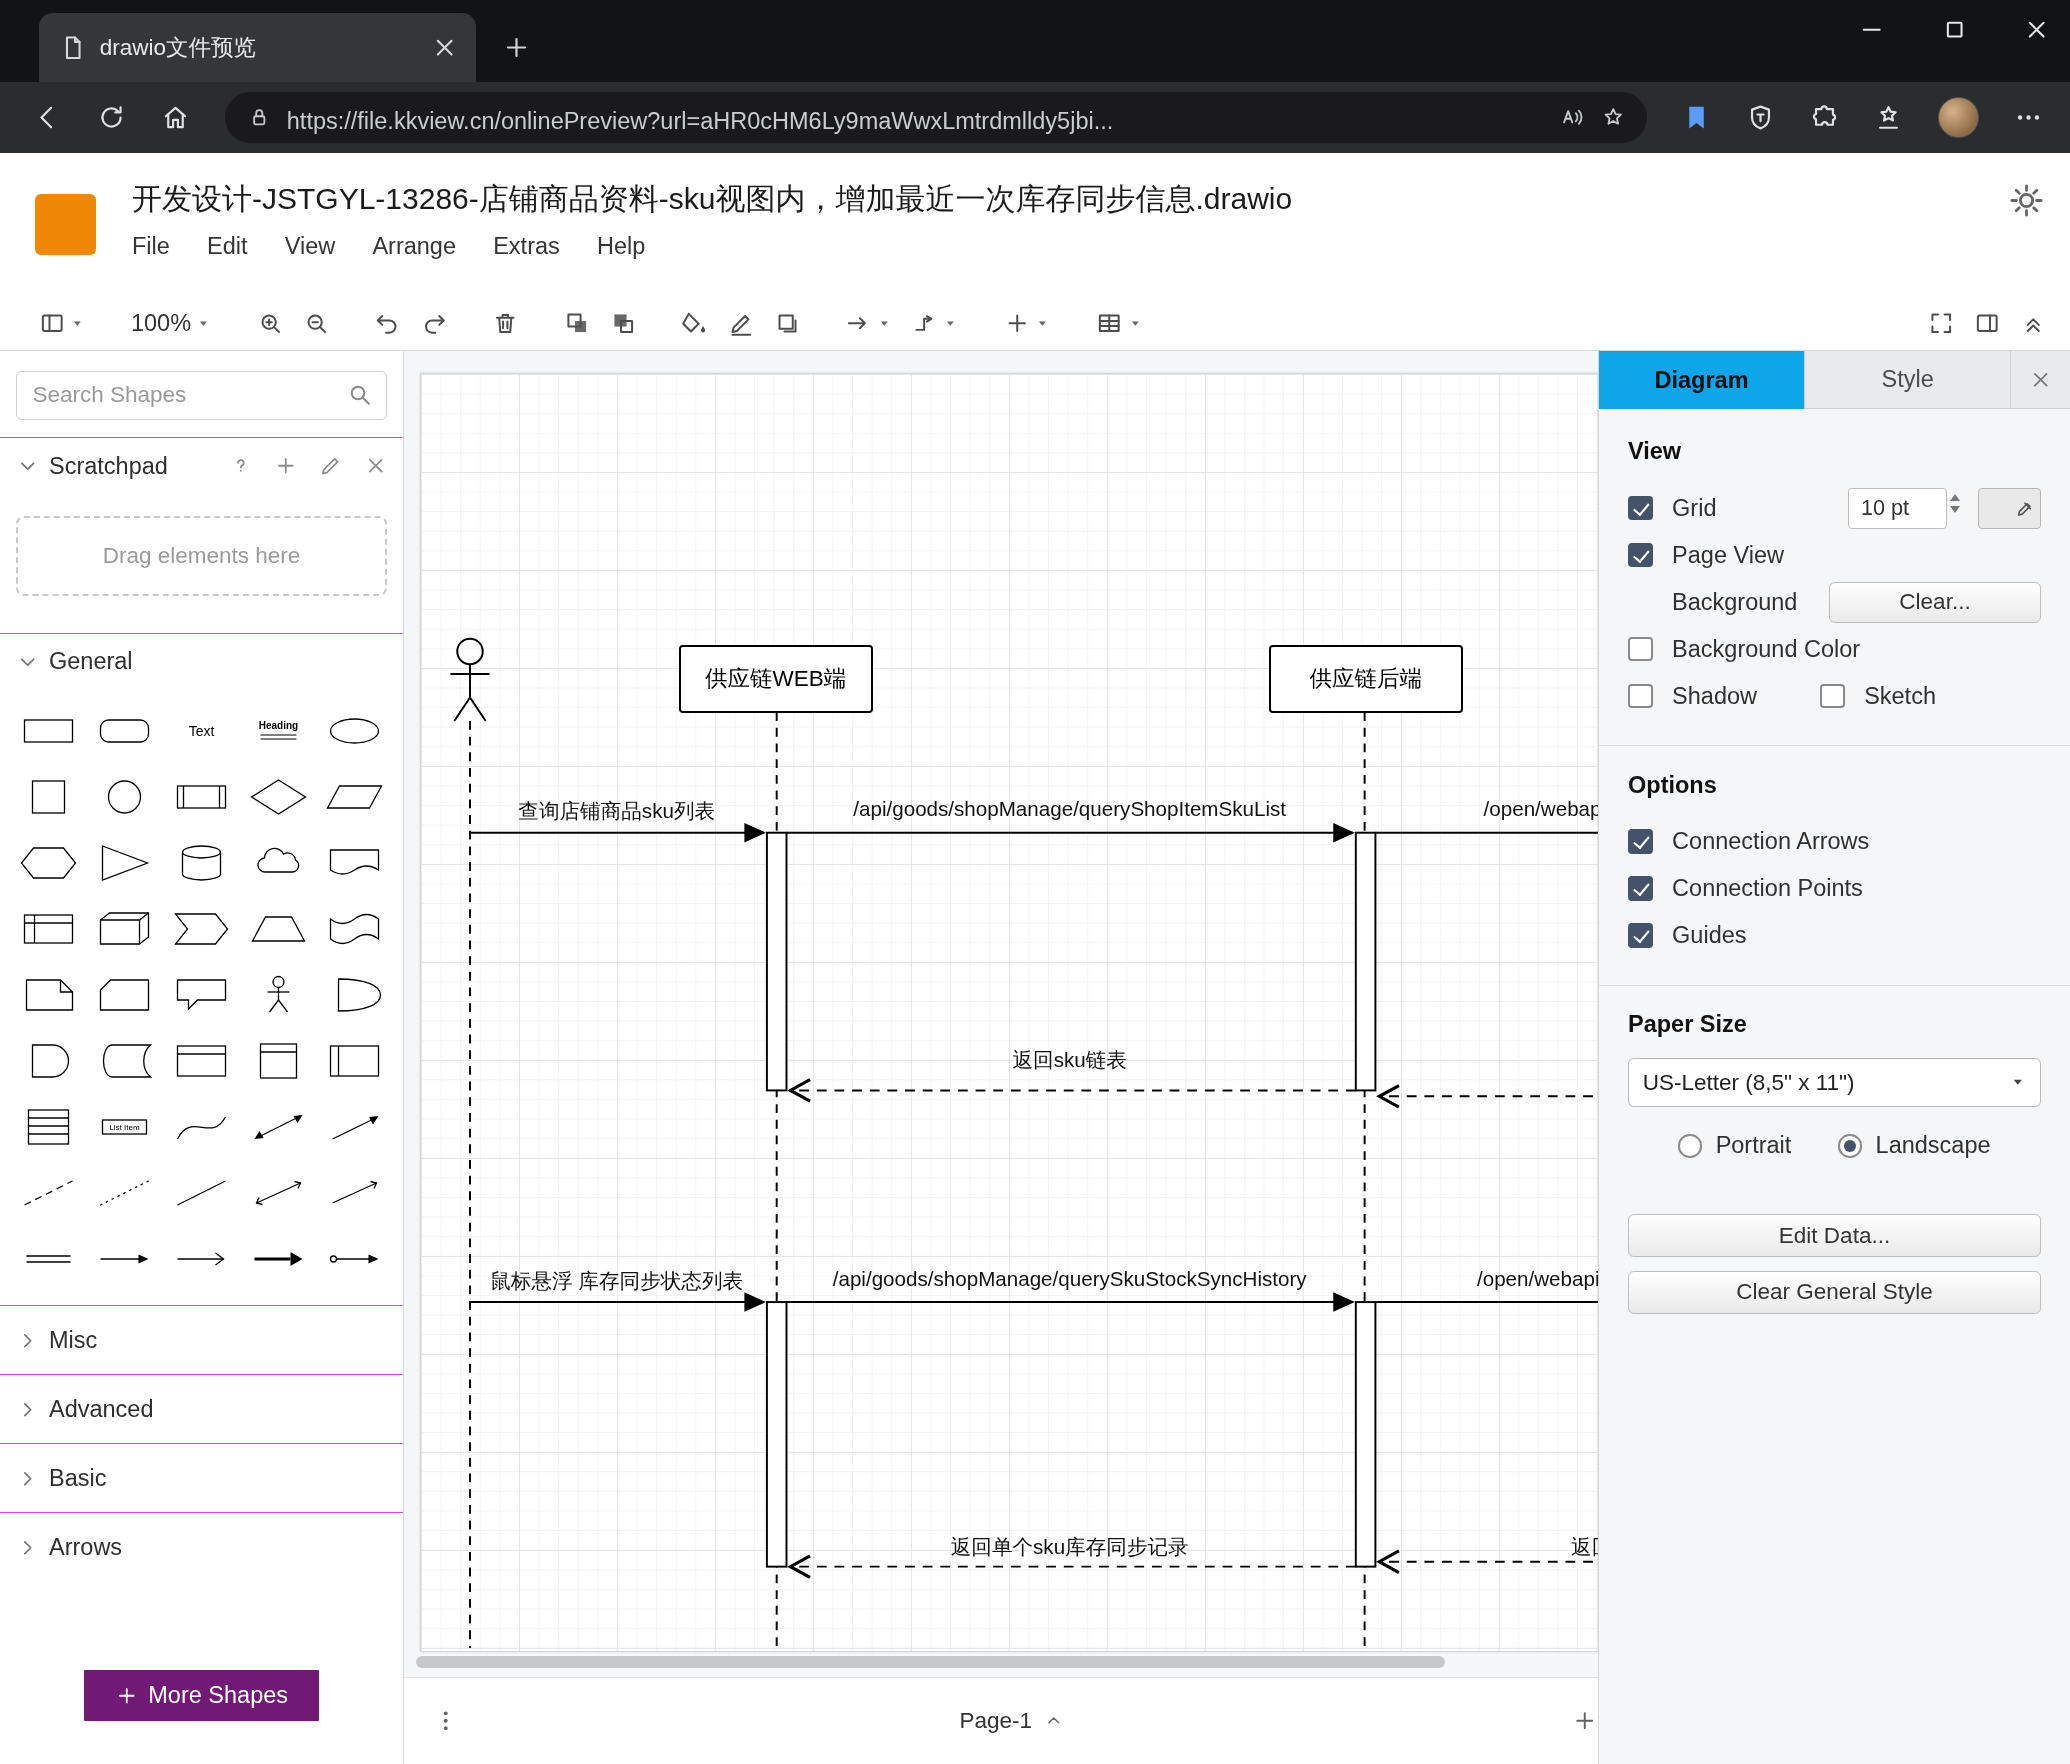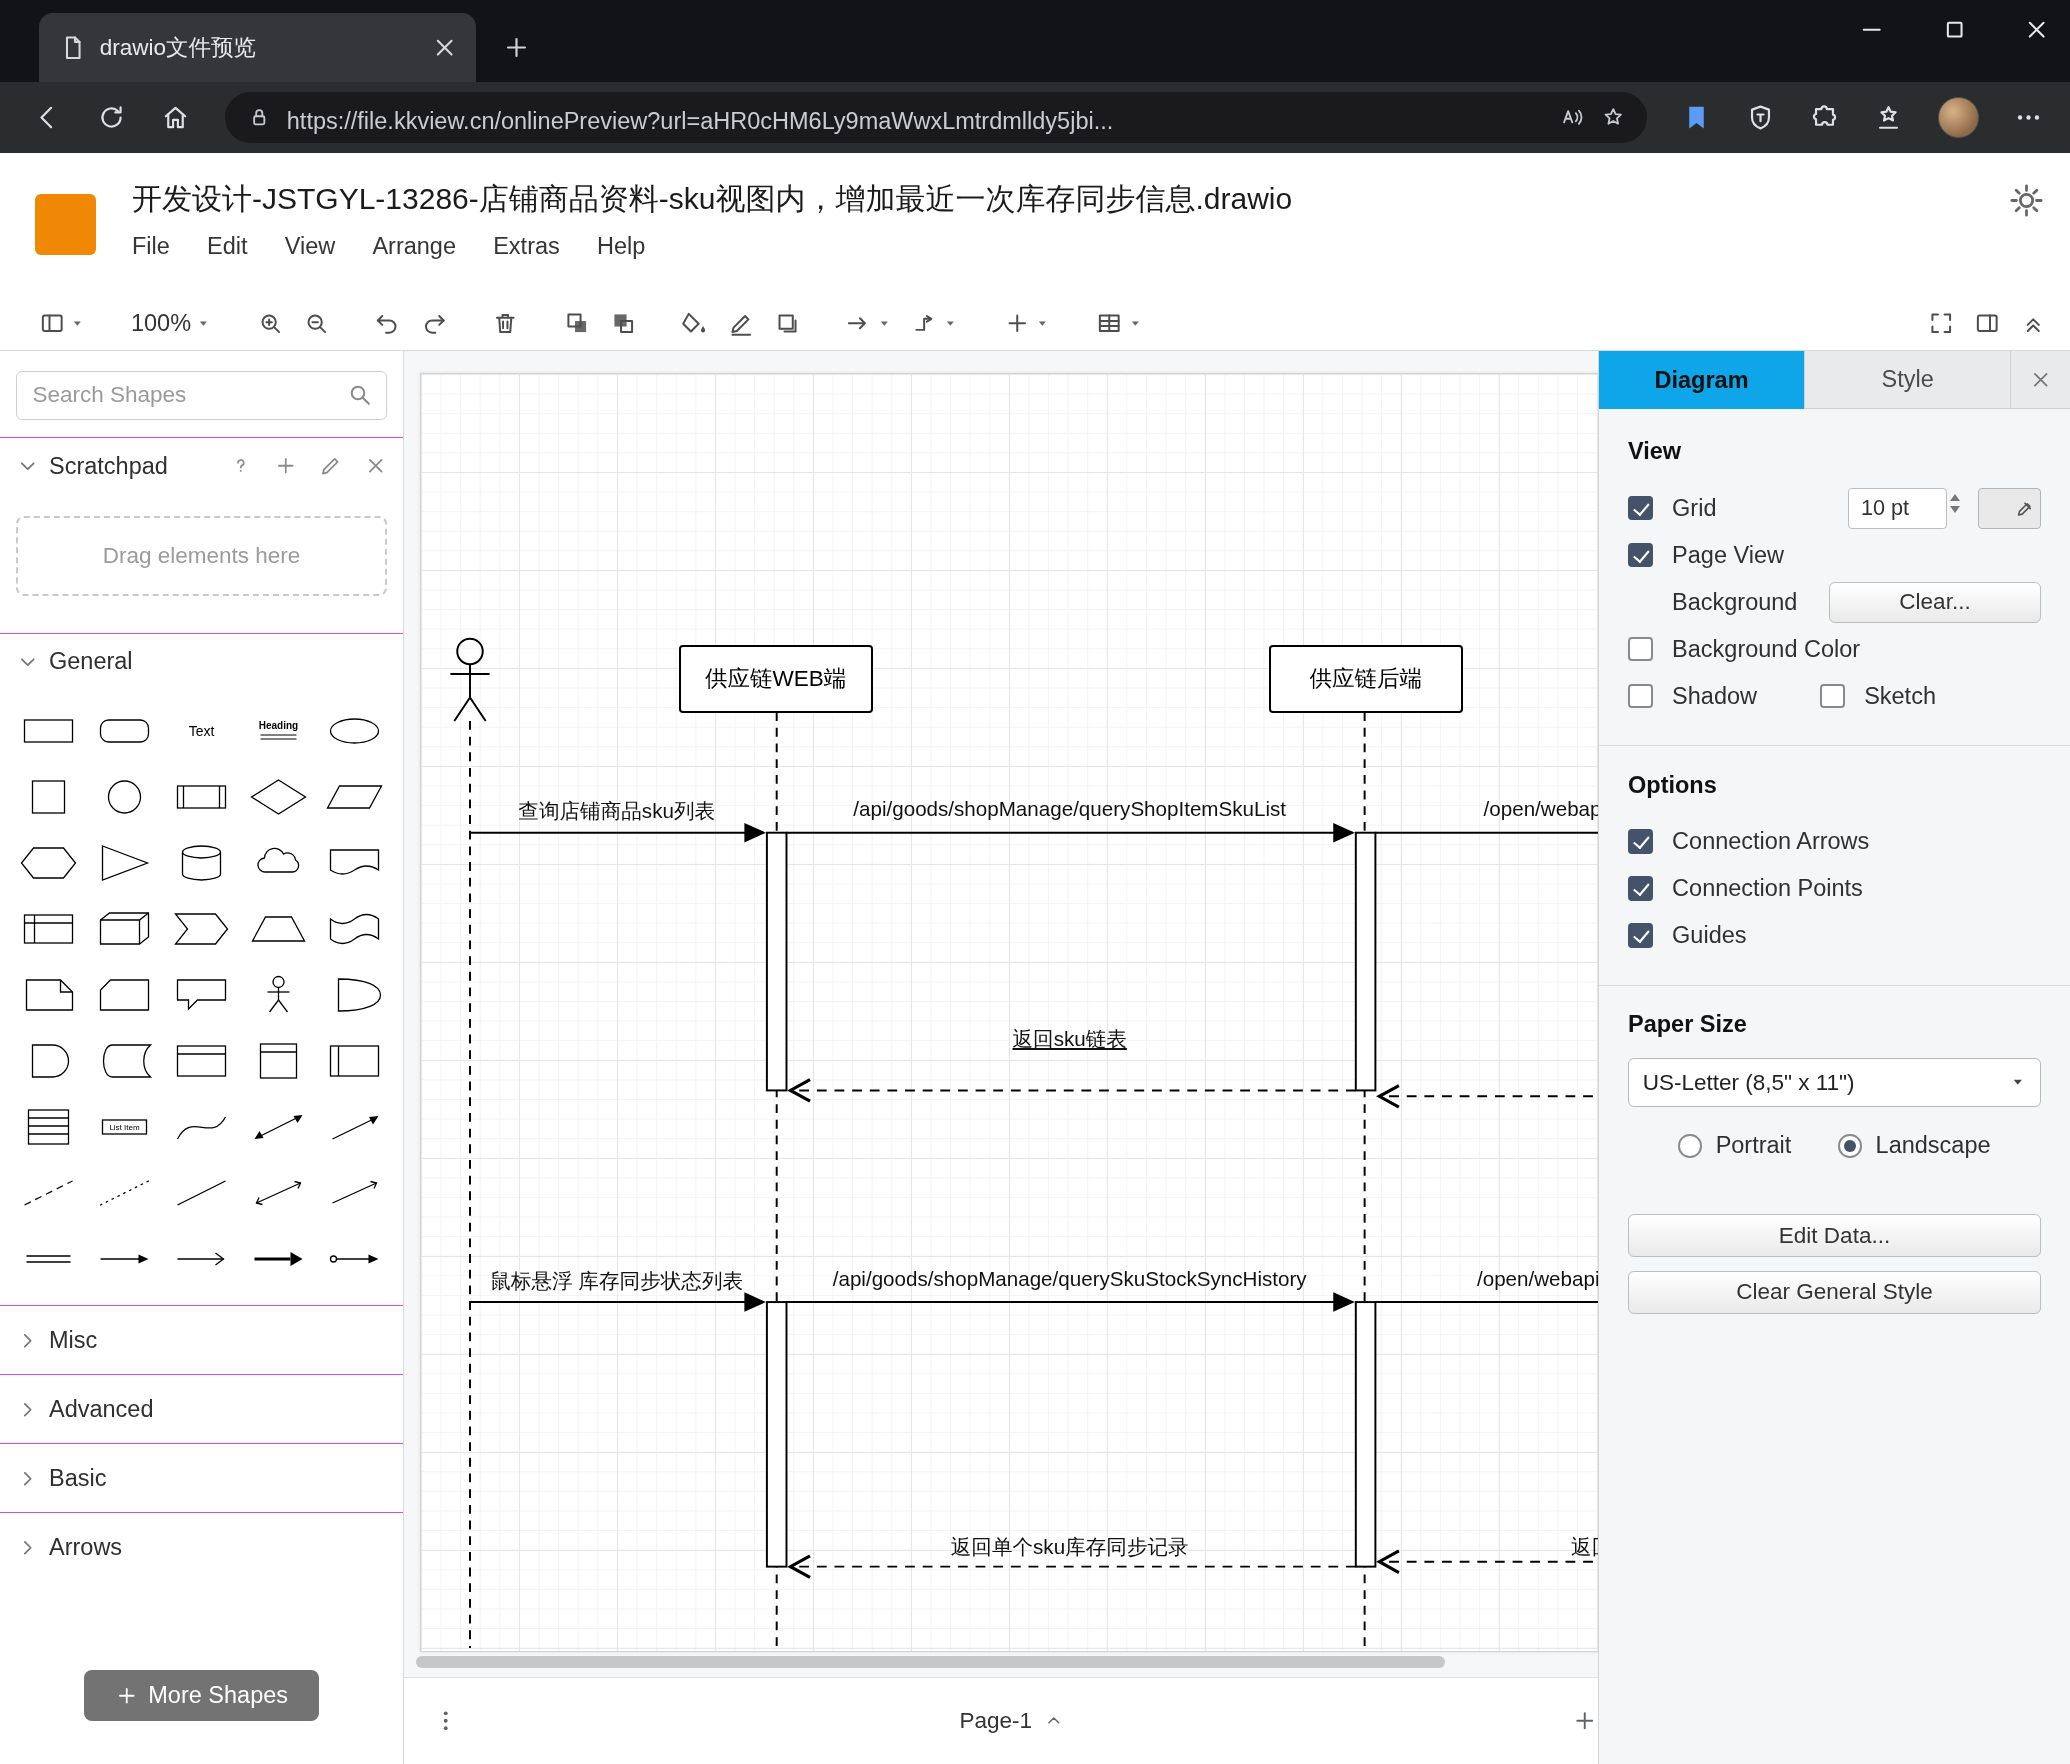--- a/index.html
+++ b/index.html
@@ -62,22 +62,22 @@
                     font-size:23.5px; color:#2f2f2f; background:#fff; }
   .section-header .sec-icon { width:23.5px; height:23.5px; color:#757575; display:inline-flex; }
   .section-header.collapsed { height:69px; }
   .sp-tools { margin-left:auto; display:flex; gap:21.6px; }
   .sp-tools .ico { width:23.5px; height:23.5px; color:#8b8b8b; }
   .dragbox { margin:21.6px 15.7px 37px; height:80px; border:2px dashed #c9c9c9; border-radius:7.8px; display:flex;
              align-items:center; justify-content:center; font-size:22.5px; color:#9b9b9b; }
   .palette { display:grid; grid-template-columns:repeat(5,1fr); padding:7.8px 9.8px 13.7px; }
   .shape-cell { height:66px; display:flex; align-items:center; justify-content:center; }
   .shape-cell svg { width:65px; height:44px; }
-  .more-shapes { margin:auto 15.7px 43px; height:51px; width:235px; align-self:center; background:#737373; color:#fff;
-                 border:none; border-radius:8px; font-size:23.5px; font-family:inherit; display:flex; align-items:center;
+  .more-shapes { margin:auto 15.7px 43px; height:51px; width:235px; align-self:center; background:#701a75; color:#fff;
+                 border:none; border-radius:1px; font-size:23.5px; font-family:inherit; display:flex; align-items:center;
                  justify-content:center; gap:9.8px; }
   .more-shapes .ico { width:23.5px; height:23.5px; color:#fff; }
 
   
   .canvas { flex:1; position:relative; background:#f6f7f8; overflow:hidden; }
   .page { position:absolute; left:15.7px; top:21.6px; width:1607px; height:1279px; background:#fff;
           border:1px solid #d5d5d5; box-shadow:0 0 2.9px rgba(0,0,0,.12);
           background-image:
             linear-gradient(#e6e6e6 1px, transparent 1px),
             linear-gradient(90deg, #e6e6e6 1px, transparent 1px),
@@ -867,21 +867,21 @@
         <div class="sd-box" style="left:258px; top:271px;">
           <span>供应链WEB端</span>
         </div>
         <div class="sd-box" style="left:848px; top:271px;">
           <span>供应链后端</span>
         </div>
 
         <div class="msg-label" style="left:196px; top:423px;">查询店铺商品sku列表</div>
         <div class="msg-label" style="left:649px; top:423px;">/api/goods/shopManage/queryShopItemSkuList</div>
         <div class="msg-label" style="left:1127px; top:423px;">/open/webapi/</div>
-        <div class="msg-label" style="left:649px; top:651px;text-decoration:underline;">返回sku链表</div>
+        <div class="msg-label" style="left:649px; top:672px;">返回sku链表</div>
         <div class="msg-label" style="left:196px; top:893px;">鼠标悬浮 库存同步状态列表</div>
         <div class="msg-label" style="left:649px; top:893px;">/api/goods/shopManage/querySkuStockSyncHistory</div>
         <div class="msg-label" style="left:1137px; top:893px;">/open/webapi/iten</div>
         <div class="msg-label" style="left:649px; top:1159px;">返回单个sku库存同步记录</div>
         <div class="msg-label" style="left:1171px; top:1159px;">返回</div>
       </div>
 
       <div class="hscroll">
         <div class="thumb"></div>
       </div>

